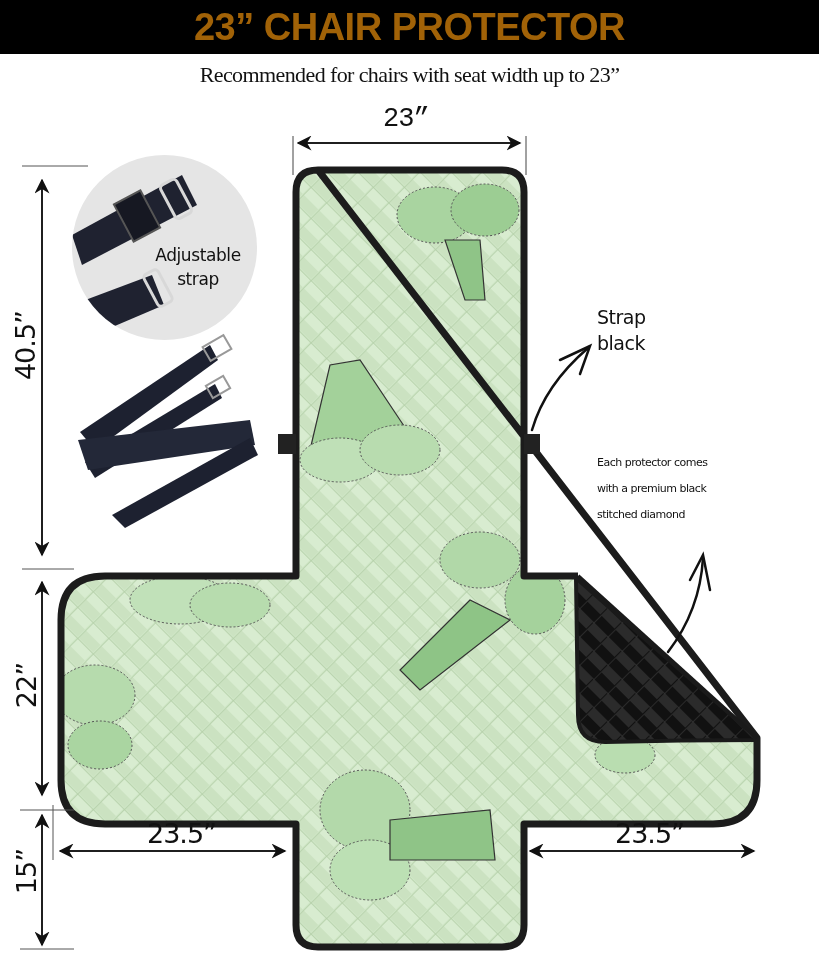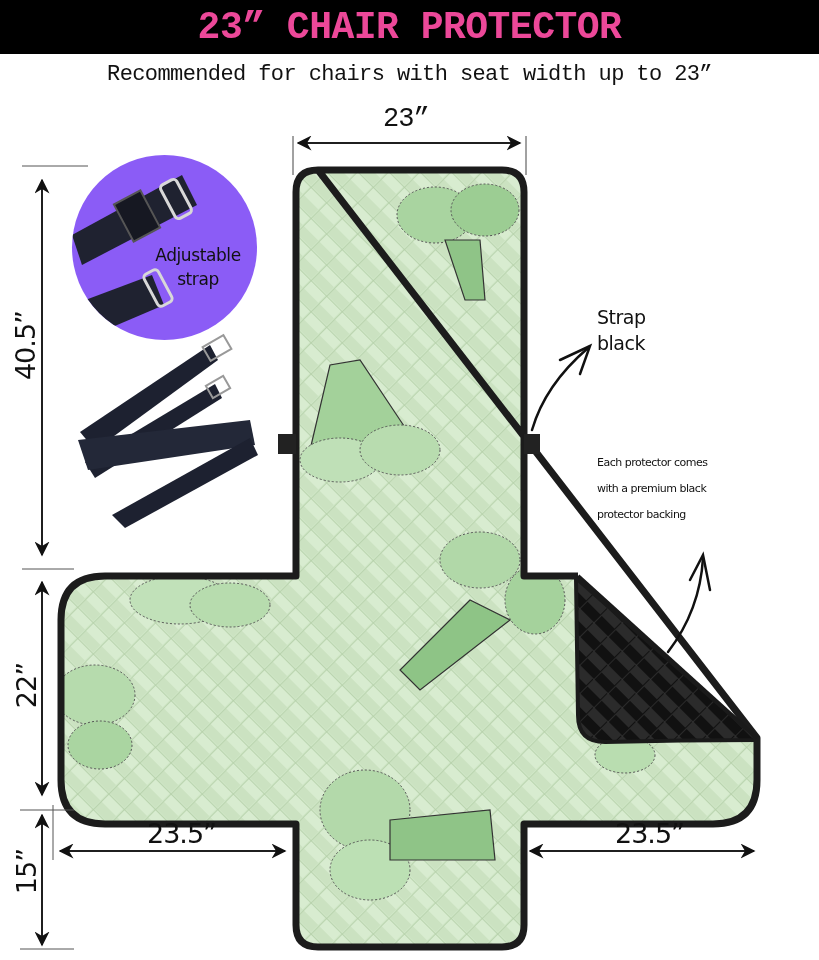--- a/index.html
+++ b/index.html
@@ -1,25 +1,25 @@
 <!DOCTYPE html>
 <html><head>
 <meta charset="utf-8">
 <style>
   html, body { margin: 0; padding: 0; background: #ffffff; }
   body { width: 819px; height: 960px; position: relative; overflow: hidden; font-family: "DejaVu Sans", sans-serif; color: #111; }
   .banner { position: absolute; left: 0; top: 0; width: 819px; height: 54px; background: #000; display: flex; align-items: center; justify-content: center; }
-  .banner-title { color: #ec4899; font-family: Liberation Mono, monospace; font-weight: bold; font-size: 38px; letter-spacing: -0.5px; }
-  .subtitle { position: absolute; left: 0; top: 62px; width: 819px; text-align: center; font-family: Liberation Mono, monospace; font-size: 22px; letter-spacing: -0.6px; color: #111; }
+  .banner-title { color: #a16207; font-family: Liberation Sans, sans-serif; font-weight: bold; font-size: 38px; letter-spacing: -0.5px; }
+  .subtitle { position: absolute; left: 0; top: 62px; width: 819px; text-align: center; font-family: Liberation Serif, serif; font-size: 22px; letter-spacing: -0.6px; color: #111; }
   .dim-label { position: absolute; font-family: "DejaVu Sans", sans-serif; font-size: 27px; color: #111; letter-spacing: -1px; }
   .vert { transform: rotate(-90deg); transform-origin: center center; white-space: nowrap; }
   .note { position: absolute; font-family: "DejaVu Sans", sans-serif; color: #111; }
   .strap-note { font-size: 19px; line-height: 26px; letter-spacing: -0.5px; }
   .backing-note { font-size: 11px; line-height: 26px; letter-spacing: -0.5px; }
-  .strap-circle { position: absolute; left: 72px; top: 155px; width: 185px; height: 185px; border-radius: 50%; background: #8b5cf6; overflow: hidden; }
+  .strap-circle { position: absolute; left: 72px; top: 155px; width: 185px; height: 185px; border-radius: 50%; background: #e5e5e5; overflow: hidden; }
   .circle-label { position: absolute; left: 76px; top: 88px; width: 100px; text-align: center; font-size: 17px; line-height: 24px; color: #111; letter-spacing: -0.4px; }
   svg { position: absolute; left: 0; top: 0; }
 </style>
 </head>
 <body>
 
 <div class="banner">
   <span class="banner-title">23” CHAIR PROTECTOR</span>
 </div>
 <div class="subtitle">Recommended for chairs with seat width up to 23”</div>
@@ -168,14 +168,14 @@
 <div class="dim-label" style="left:147px; top:818px;">23.5”</div>
 <div class="dim-label" style="left:615px; top:818px;">23.5”</div>
 
 <div class="note strap-note" style="left:597px; top:304px;">
   <div>Strap</div>
   <div>black</div>
 </div>
 <div class="note backing-note" style="left:597px; top:450px;">
   <div>Each protector comes</div>
   <div>with a premium black</div>
-  <div>protector backing</div>
+  <div>stitched diamond</div>
 </div>
 
 </body></html>

